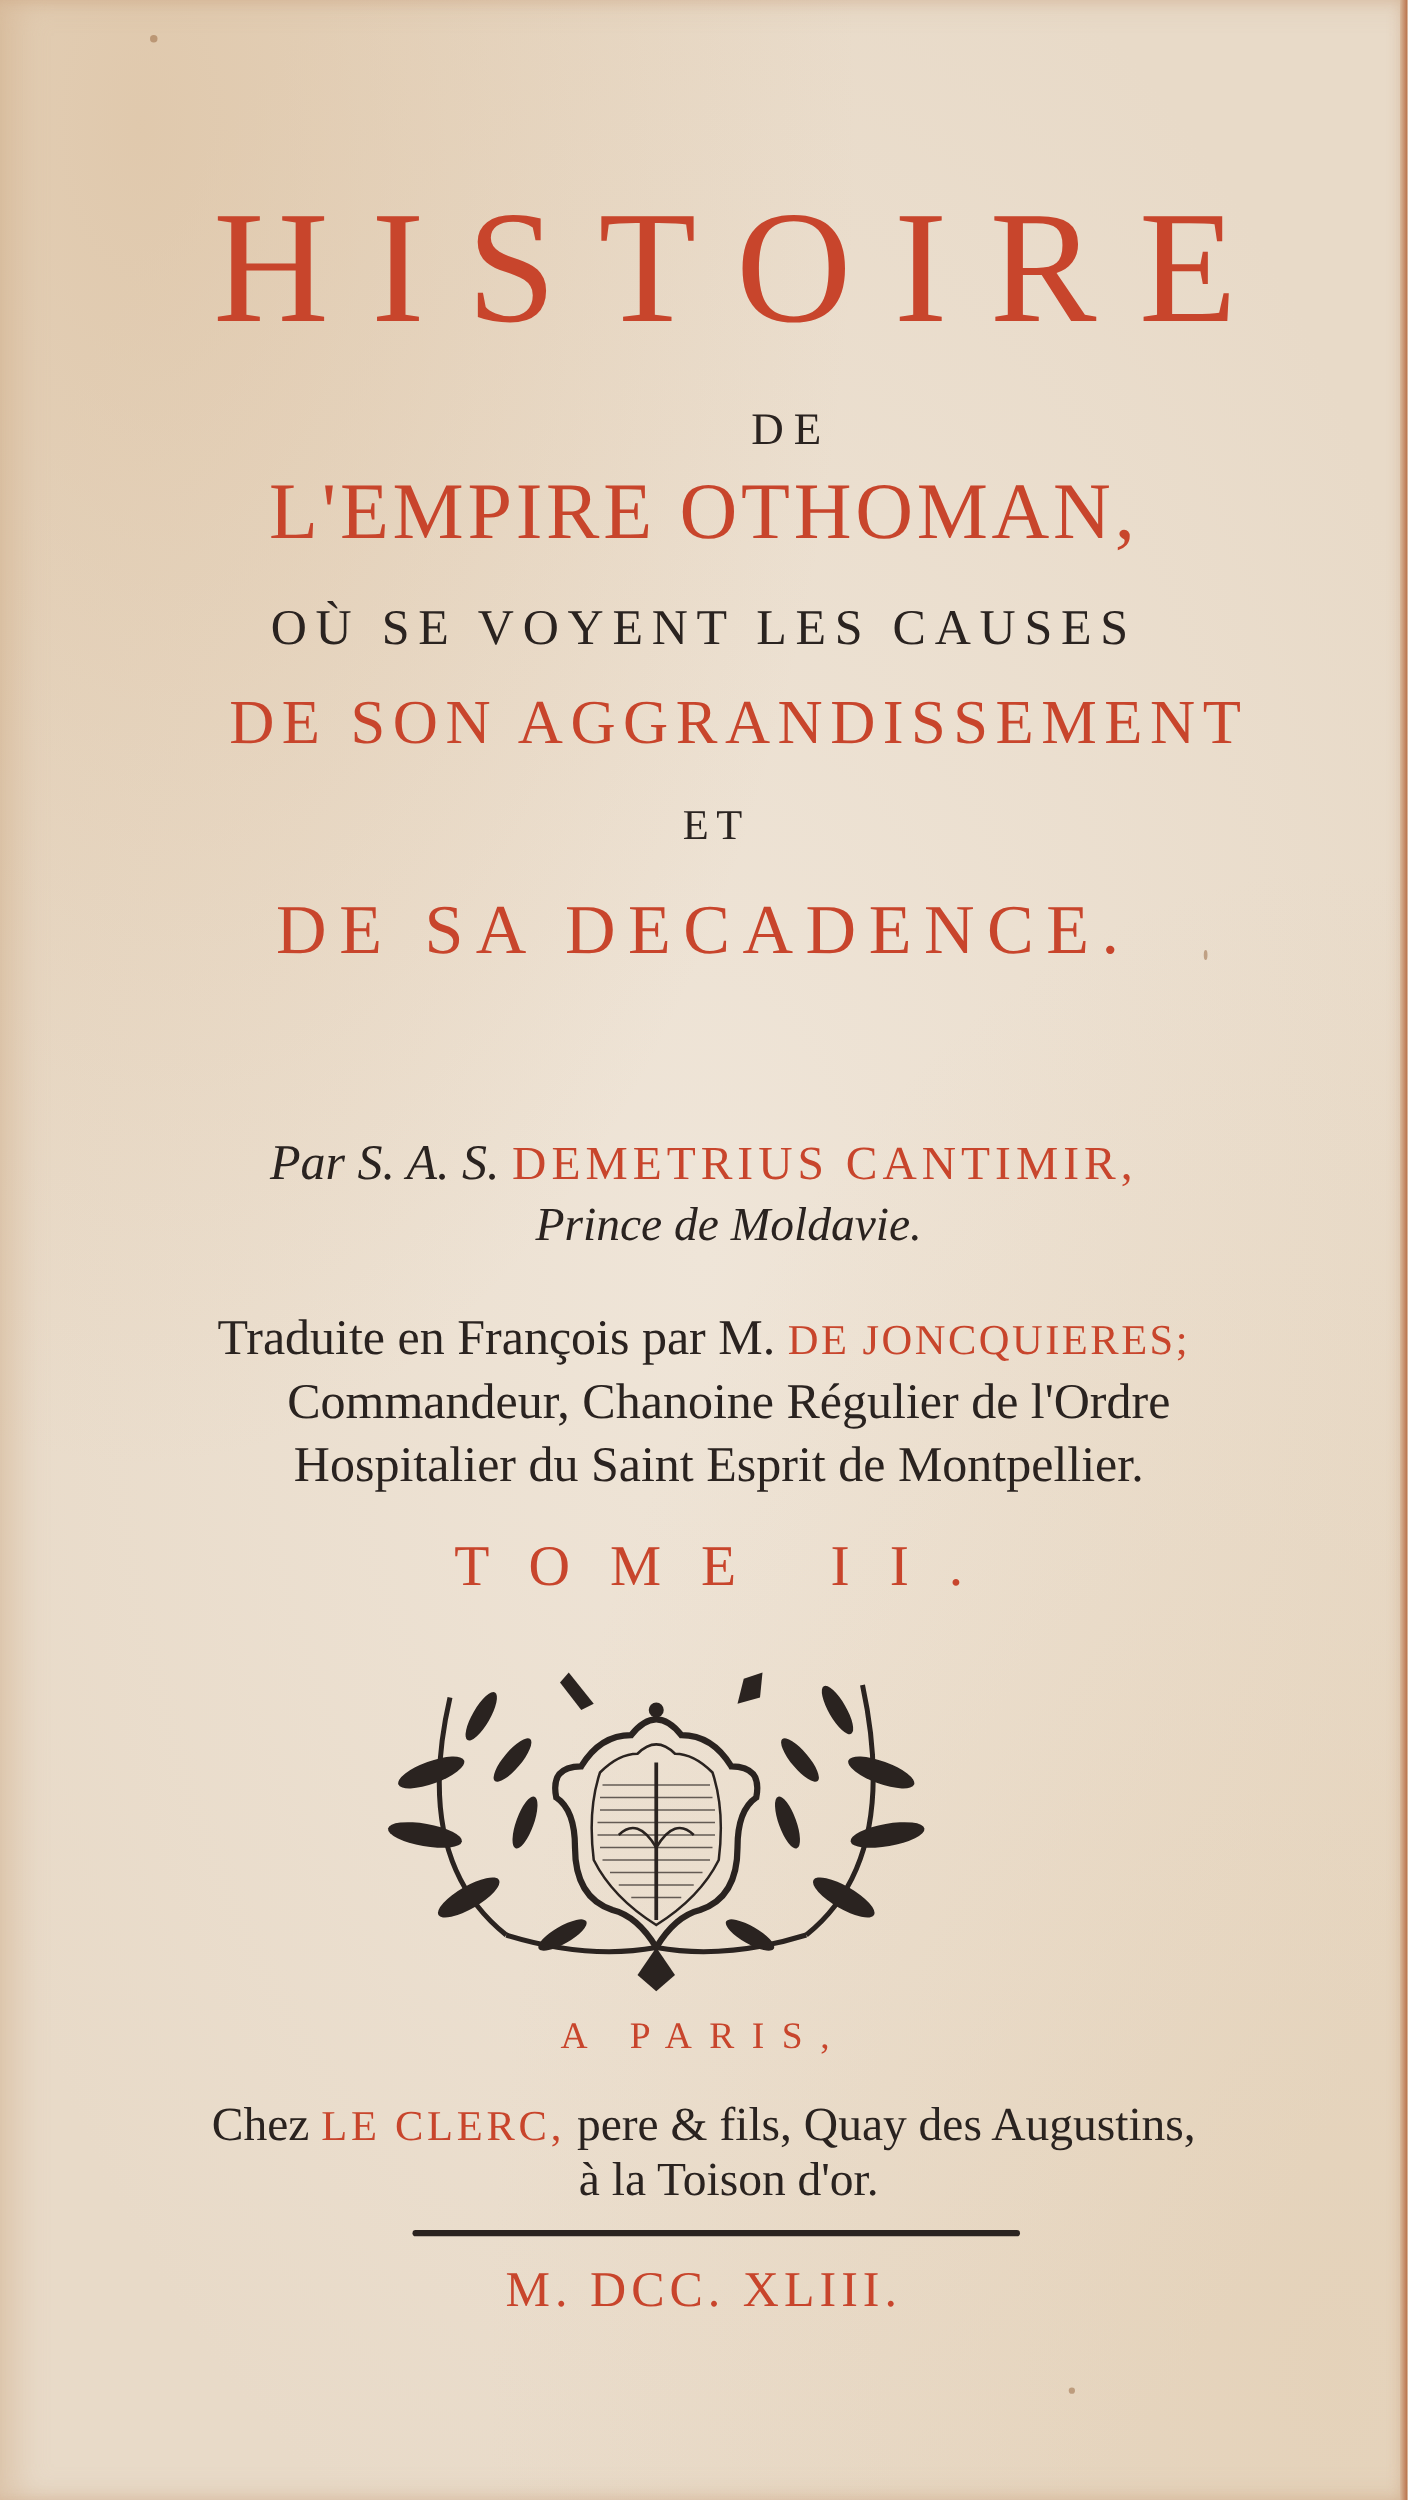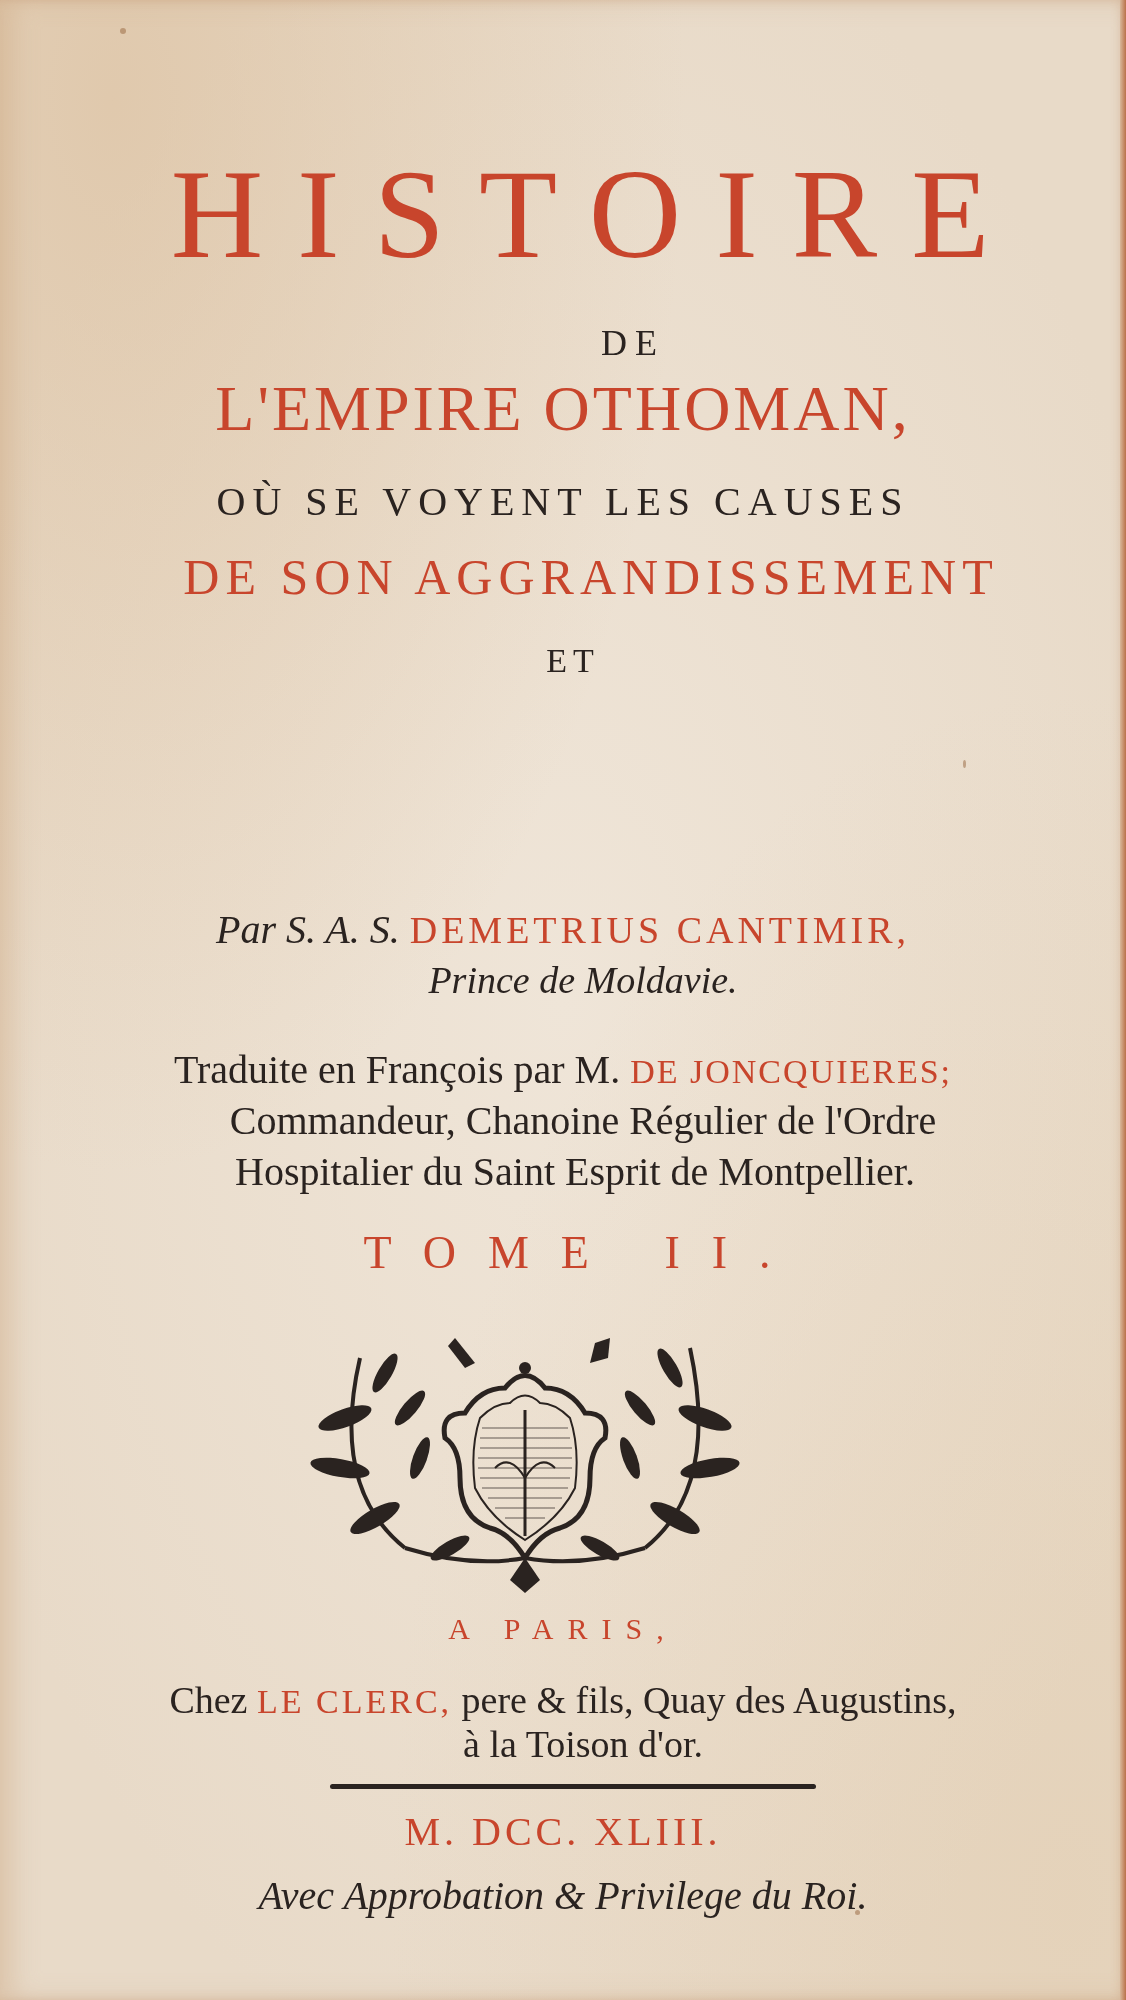--- a/index.html
+++ b/index.html
@@ -57,20 +57,21 @@
   <span class="spot" style="left:120px;top:28px;width:6px;height:6px;"></span>
   <span class="spot" style="left:855px;top:1910px;width:5px;height:5px;"></span>
   <span class="spot" style="left:963px;top:760px;width:3px;height:8px;"></span>
 
   <div id="title" class="line red">HISTOIRE</div>
   <div id="de" class="line black">DE</div>
   <div id="empire" class="line red">L'EMPIRE OTHOMAN,</div>
   <div id="ou" class="line black">OÙ SE VOYENT LES CAUSES</div>
   <div id="aggr" class="line red">DE SON AGGRANDISSEMENT</div>
   <div id="et" class="line black">ET</div>
+  <div id="decad" class="line red">DE SA DECADENCE.</div>
 
 
   <div id="par" class="line">
     <span class="black it">Par S. A. S.</span>
     <span class="red sc caps">Demetrius Cantimir,</span>
   </div>
   <div id="prince" class="line black">Prince de Moldavie.</div>
 
   <div id="trad1" class="line">
     <span class="black">Traduite en François par M.</span>
@@ -133,14 +134,13 @@
 
   <div id="paris" class="line red">A PARIS,</div>
   <div id="chez" class="line">
     <span class="black">Chez</span>
     <span class="red sc caps">Le Clerc,</span>
     <span class="black">pere &amp; fils, Quay des Augustins,</span>
   </div>
   <div id="toison" class="line black">à la Toison d'or.</div>
   <div id="rule"></div>
   <div id="year" class="line red">M. DCC. XLIII.</div>
-  <div id="approb" class="line black">Avec Approbation &amp; Privilege du Roi.</div>
 </div>
 
 </body></html>

